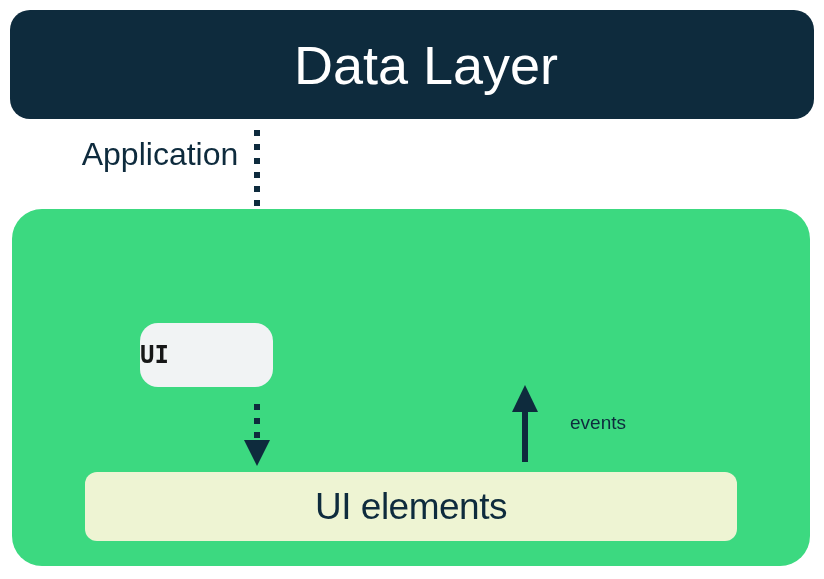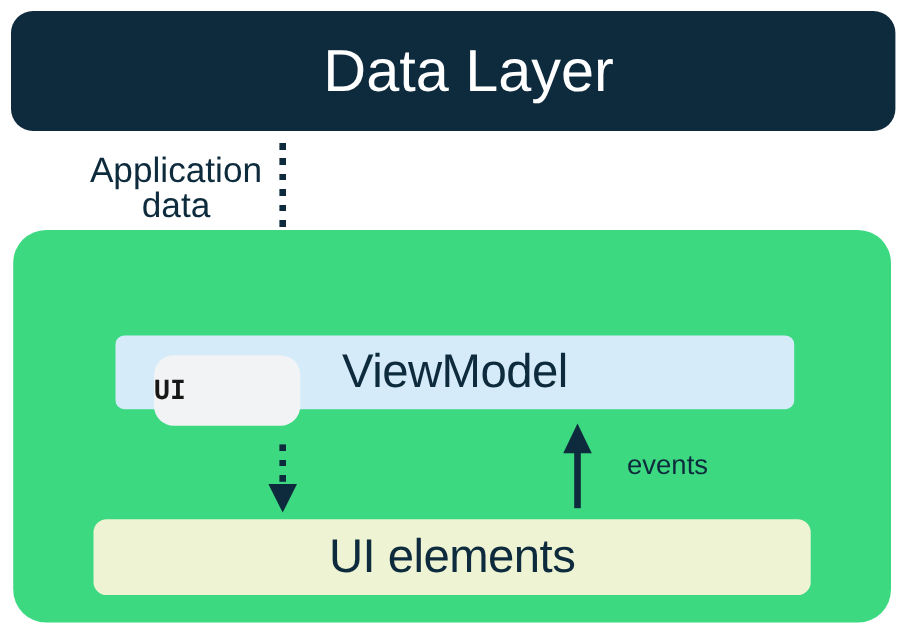--- a/index.html
+++ b/index.html
@@ -59,53 +59,49 @@
     background:var(--dark);
   }
   .tri-up{
     position:absolute;width:0;height:0;
     border-left:13px solid transparent;border-right:13px solid transparent;
     border-bottom:27px solid var(--dark);
   }
   .events-head{left:500px;top:176px;}
   .events-label{
     position:absolute;left:558px;top:198px;color:var(--dark);
-    font-size:25px;line-height:32px;
+    font-size:19px;line-height:32px;
   }
   .ui-elements{
     left:73px;top:263px;width:652px;height:69px;border-radius:12px;
     background:var(--cream);display:flex;align-items:center;justify-content:center;
   }
-  .ui-elements-label{color:var(--dark);font-size:43px;letter-spacing:-0.5px;}
+  .ui-elements-label{color:var(--dark);font-size:37px;letter-spacing:-0.5px;}
 </style>
 </head>
 <body style="--dark: #0E2B3D; --green: #3CD980; --blue: #D5EBFA; --cream: #EEF4D3; --chip: #F1F3F4; --chip_text: #171717; --white: #FFFFFF;">
 
 <div class="canvas">
 
   <div class="box data-layer">
     <span class="data-layer-label">Data Layer</span>
   </div>
 
   <div class="app-data-label">
     <span>Application</span>
-    <span>data</span>
   </div>
 
   <div>
     <div class="dotted-v line1"></div>
     <div class="tri-down head1"></div>
   </div>
 
   <div class="box ui-layer">
 
 
-    <div class="box viewmodel">
-      <span class="viewmodel-label">ViewModel</span>
-    </div>
 
     <div class="box ui-state-chip">
       <span>UI</span>
     </div>
 
     <div>
       <div class="dotted-v line2"></div>
       <div class="tri-down head2"></div>
     </div>
 

